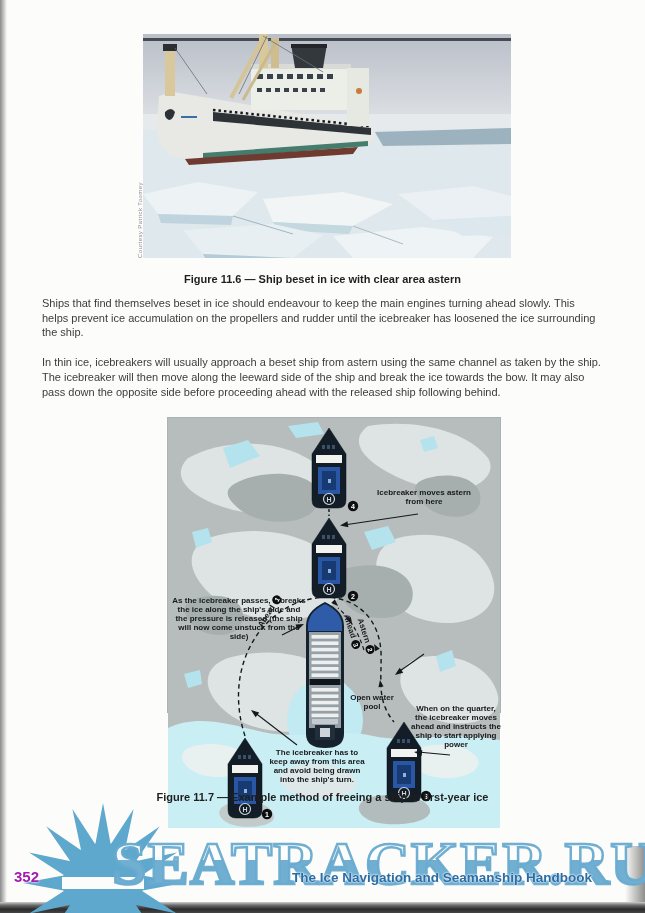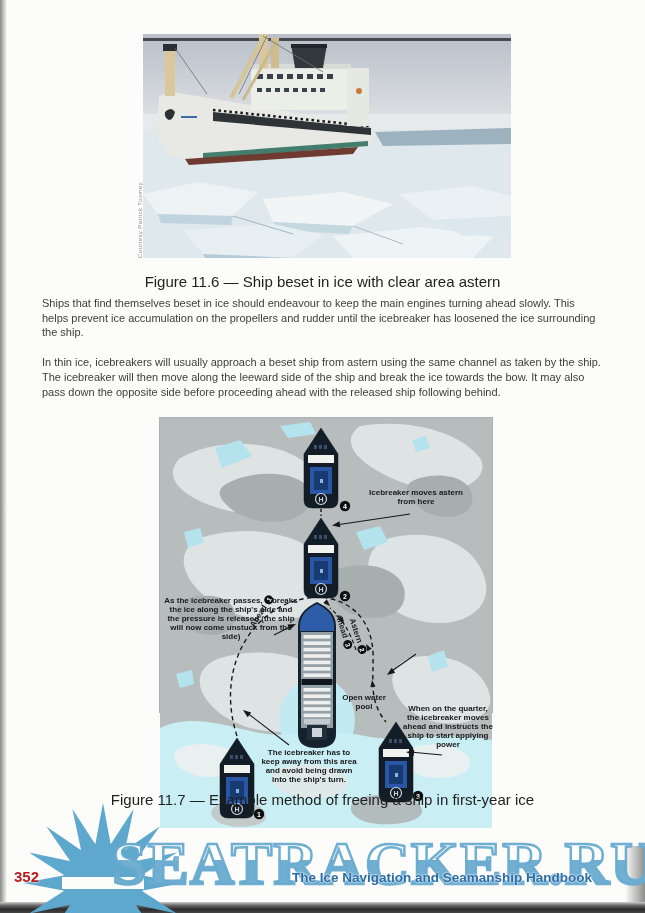--- a/index.html
+++ b/index.html
@@ -26,34 +26,34 @@
   .photo { position:absolute; left:143px; top:34px; width:368px; height:224px; }
   .photo svg { display:block; }
   .photo-credit {
     position:absolute; left:137px; top:258px;
     transform:rotate(-90deg); transform-origin:left top;
     font-size:6px; color:#8f8f8f; letter-spacing:.4px; white-space:nowrap;
   }
 
   .caption {
     position:absolute; left:0; width:645px; text-align:center;
-    font-size:15px; font-weight:normal; color:#1f1f1f;
+    font-size:11px; font-weight:bold; color:#1f1f1f;
   }
   .caption-1 { top:273px; }
   .caption-2 { top:791px; z-index:2; }
 
   .bodytext {
     position:absolute; left:42px; top:296px; width:562px;
     font-size:11px; line-height:14.7px; color:#3c3c3c;
   }
   .bodytext p { margin:0 0 15px 0; }
 
   
   .diagram {
-    position:absolute; left:160px; top:418px; width:332px; height:294px;
+    position:absolute; left:168px; top:418px; width:332px; height:294px;
     outline:1px solid #a9b3b5;
   }
   .diagram svg { position:absolute; inset:0; }
   .anno {
     position:absolute; font-size:8px; font-weight:600; line-height:1.14;
     color:#17191b; text-align:center;
   }
   .a-astern-here { left:208px; top:70px;  width:96px; }
   .a-pressure    { left:4px;   top:178px; width:134px; }
   .a-secondpass  { left:228px; top:198px; width:106px; }
@@ -71,21 +71,21 @@
   .move-2 { left:192px; top:196px; transform:rotate(72deg); }
   .badge {
     display:inline-flex; align-items:center; justify-content:center;
     width:9px; height:9px; border-radius:50%;
     background:#0c0e10; color:#fff; font-size:6.5px; font-weight:bold;
   }
 
   
   .page-number {
     position:absolute; left:14px; top:868px; z-index:6;
-    font-size:15px; font-weight:bold; color:#b91c1c;
+    font-size:15px; font-weight:bold; color:#a21caf;
     text-shadow:0 0 2px #fff,0 0 2px #fff;
   }
   .footer-title {
     position:absolute; right:53px; top:870px; z-index:6;
     font-size:13.5px; font-weight:bold; color:#2b6ca4;
     text-shadow:0 0 2px #fff,0 0 2px #fff;
   }
   .wm-sun { position:absolute; left:18px; top:798px; z-index:5; pointer-events:none; }
   .wm-text {
     position:absolute; left:112px; top:832px; z-index:5; pointer-events:none;

